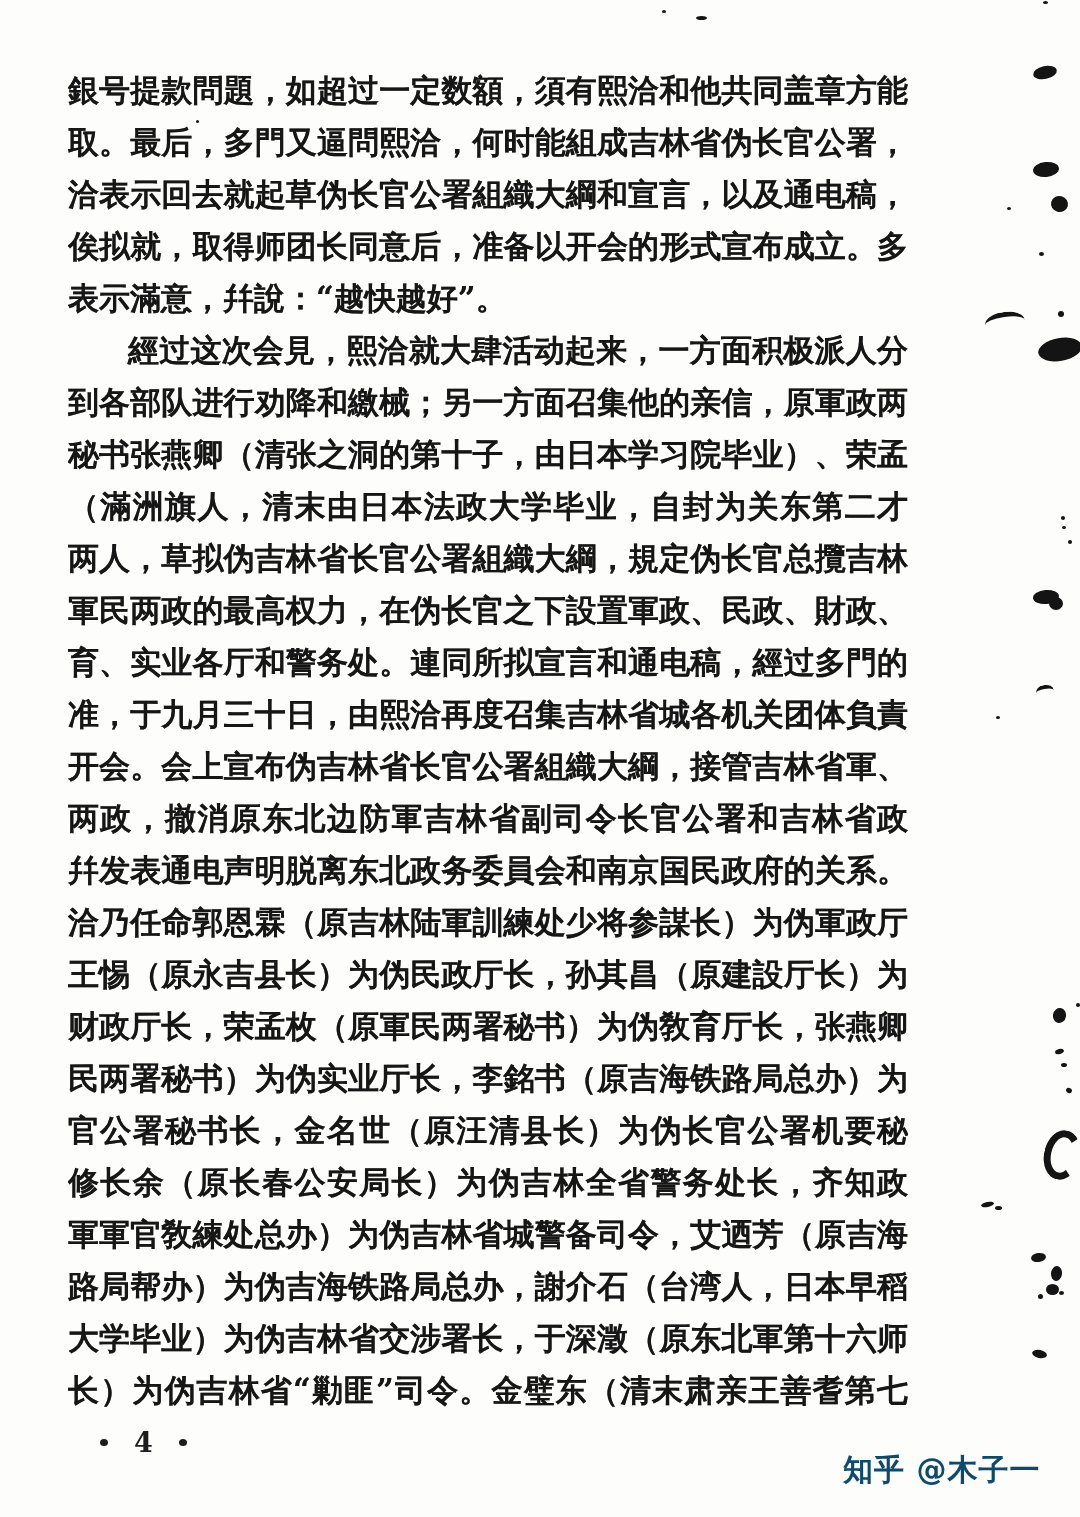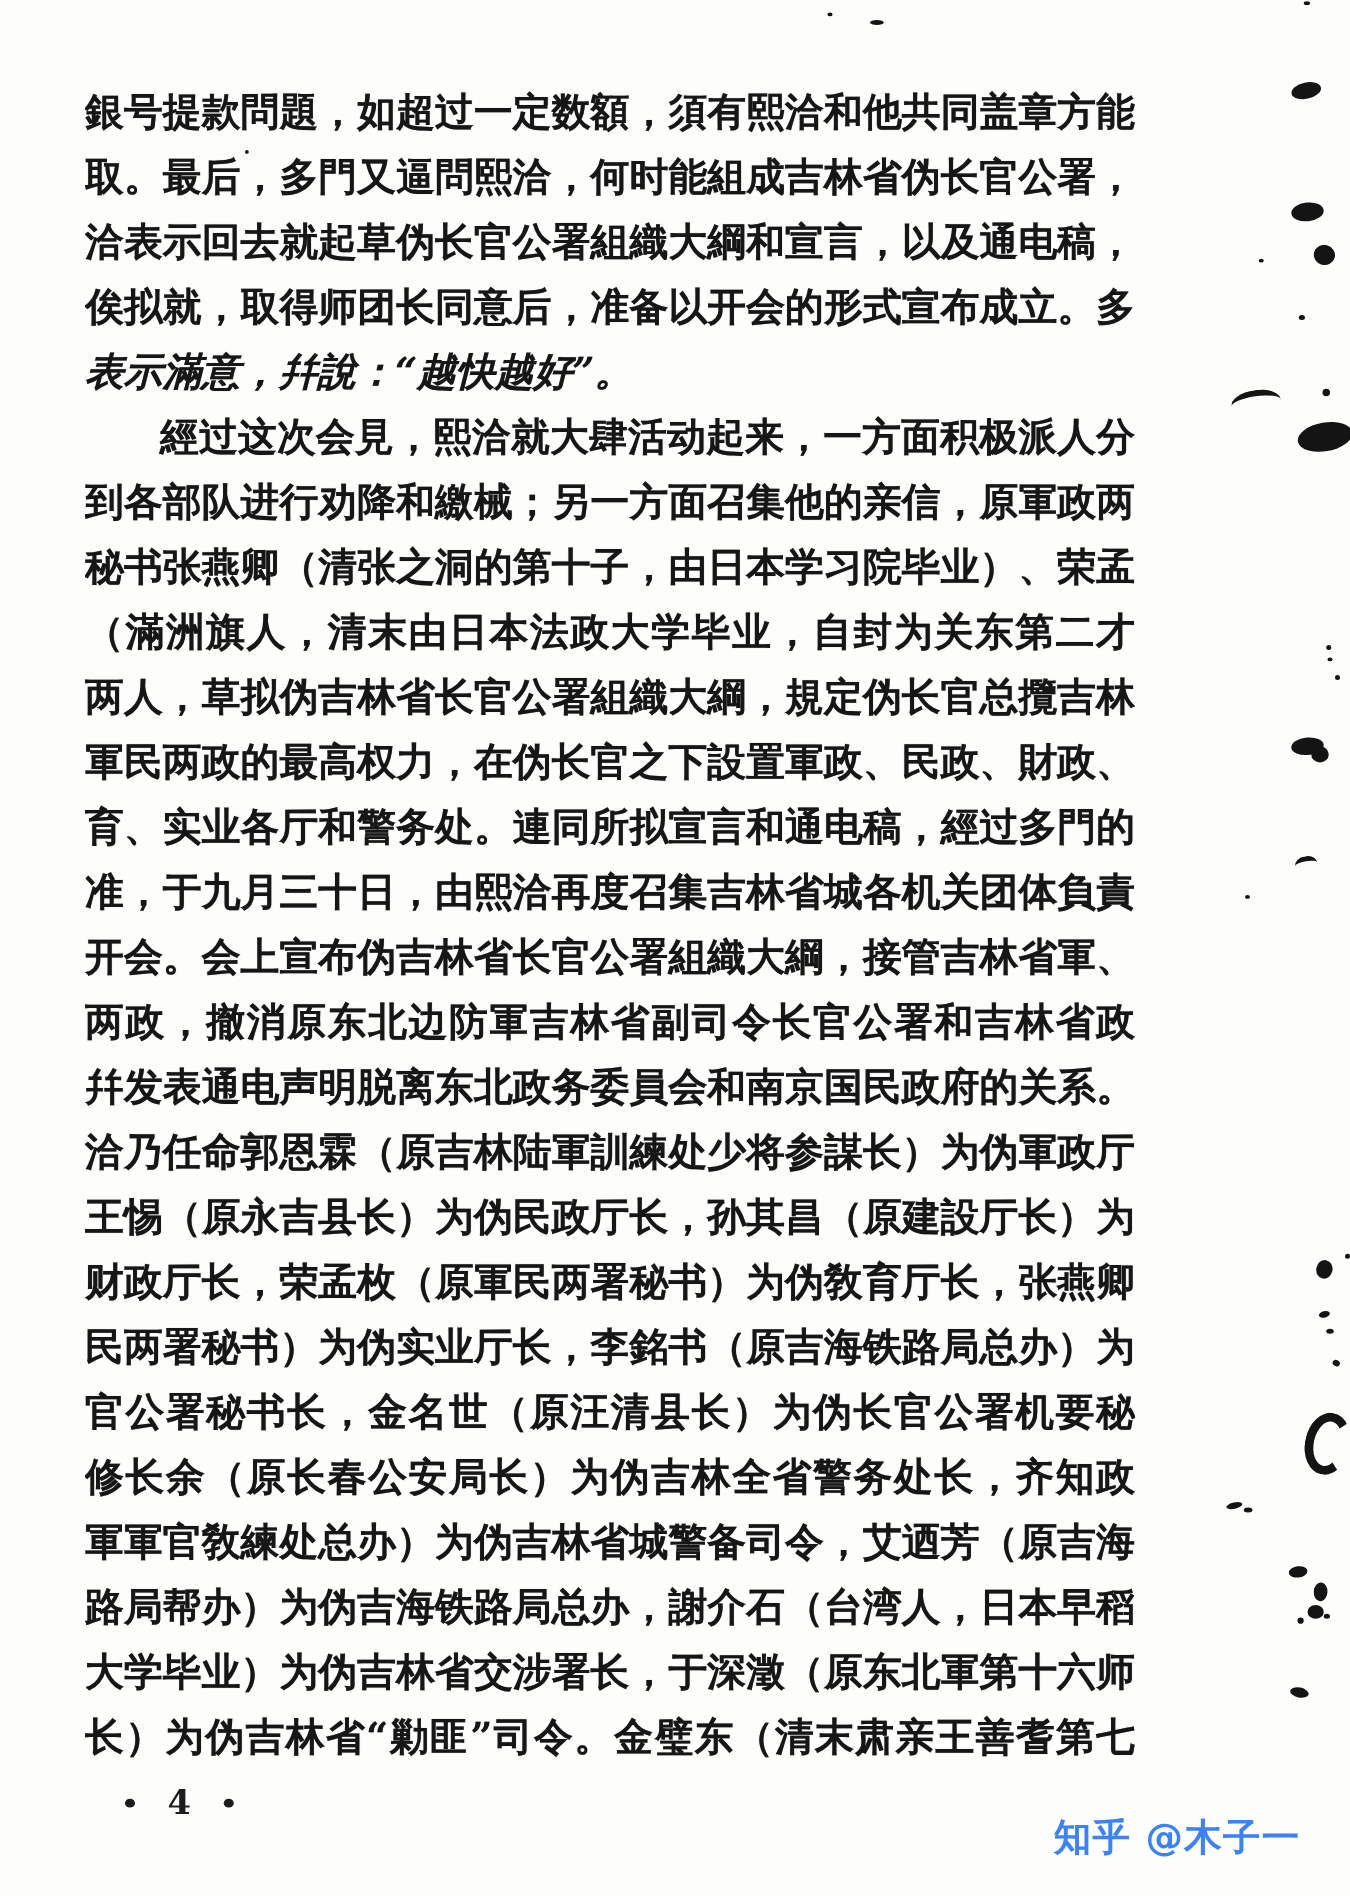--- a/index.html
+++ b/index.html
@@ -26,21 +26,21 @@
     font-weight: 600;
     text-shadow: 0 0 0.6px rgba(0,0,0,0.55);
   }
   .line {
     height: 52px;
     text-align: justify;
     text-align-last: justify;
     overflow: hidden;
   }
   .line.indent { text-indent: 60px; }
-  .line.short  { text-align-last: left; font-style: italic; }
+  .line.short  { text-align-last: left; }
   .footer-pageno {
     position: absolute;
     left: 100px;
     top: 1427px;
     display: flex;
     align-items: center;
     gap: 26px;
     color: #1d1d1d;
     font-size: 27px;
     font-weight: bold;
@@ -51,21 +51,21 @@
     height: 7px;
     background: #1d1d1d;
     border-radius: 50%;
   }
   .watermark {
     position: absolute;
     left: 843px;
     top: 1450px;
     font-size: 30px;
     letter-spacing: 1px;
-    color: #3b82f6;
+    color: #0c4a6e;
     font-weight: bold;
     font-family: "DejaVu Sans", sans-serif;
     white-space: nowrap;
   }
   
   .sp {
     position: absolute;
     background: #141414;
     border-radius: 50%;
   }

